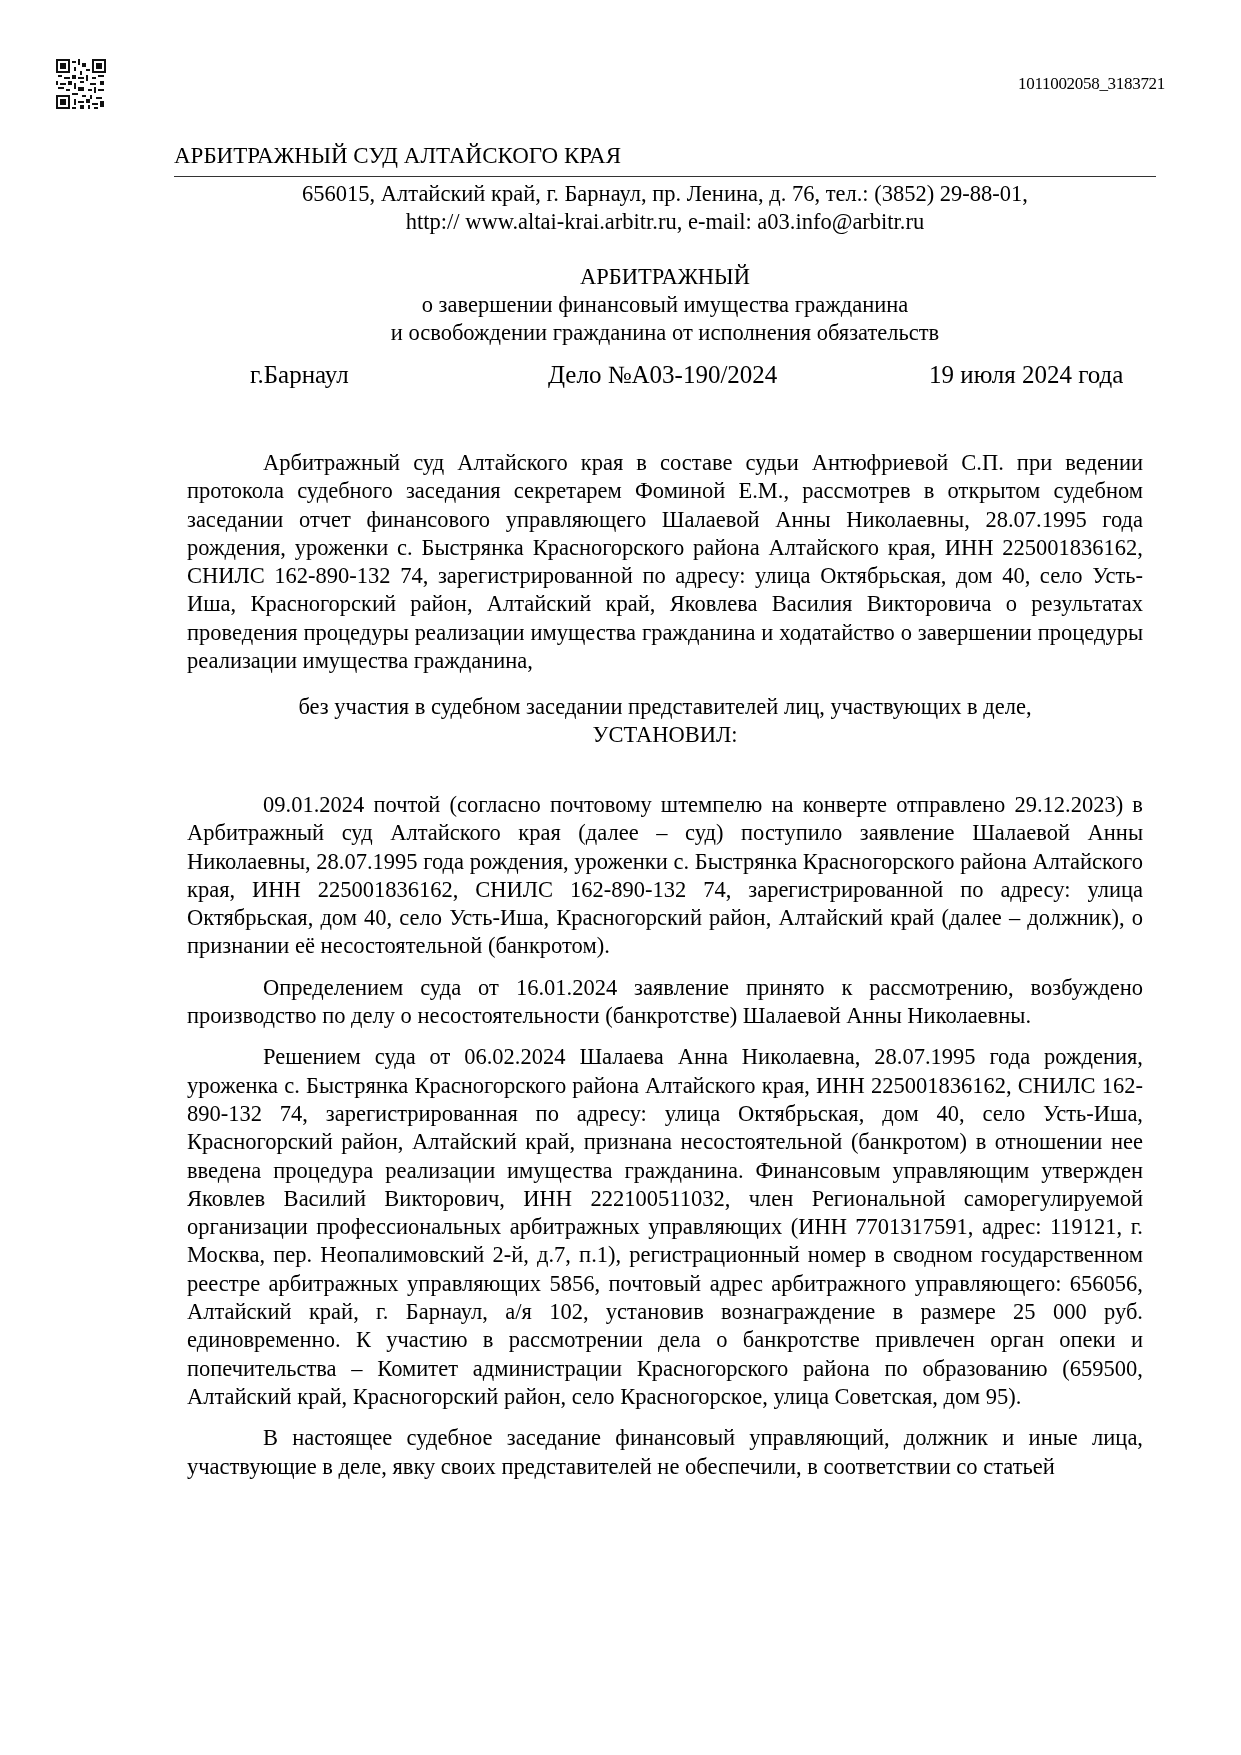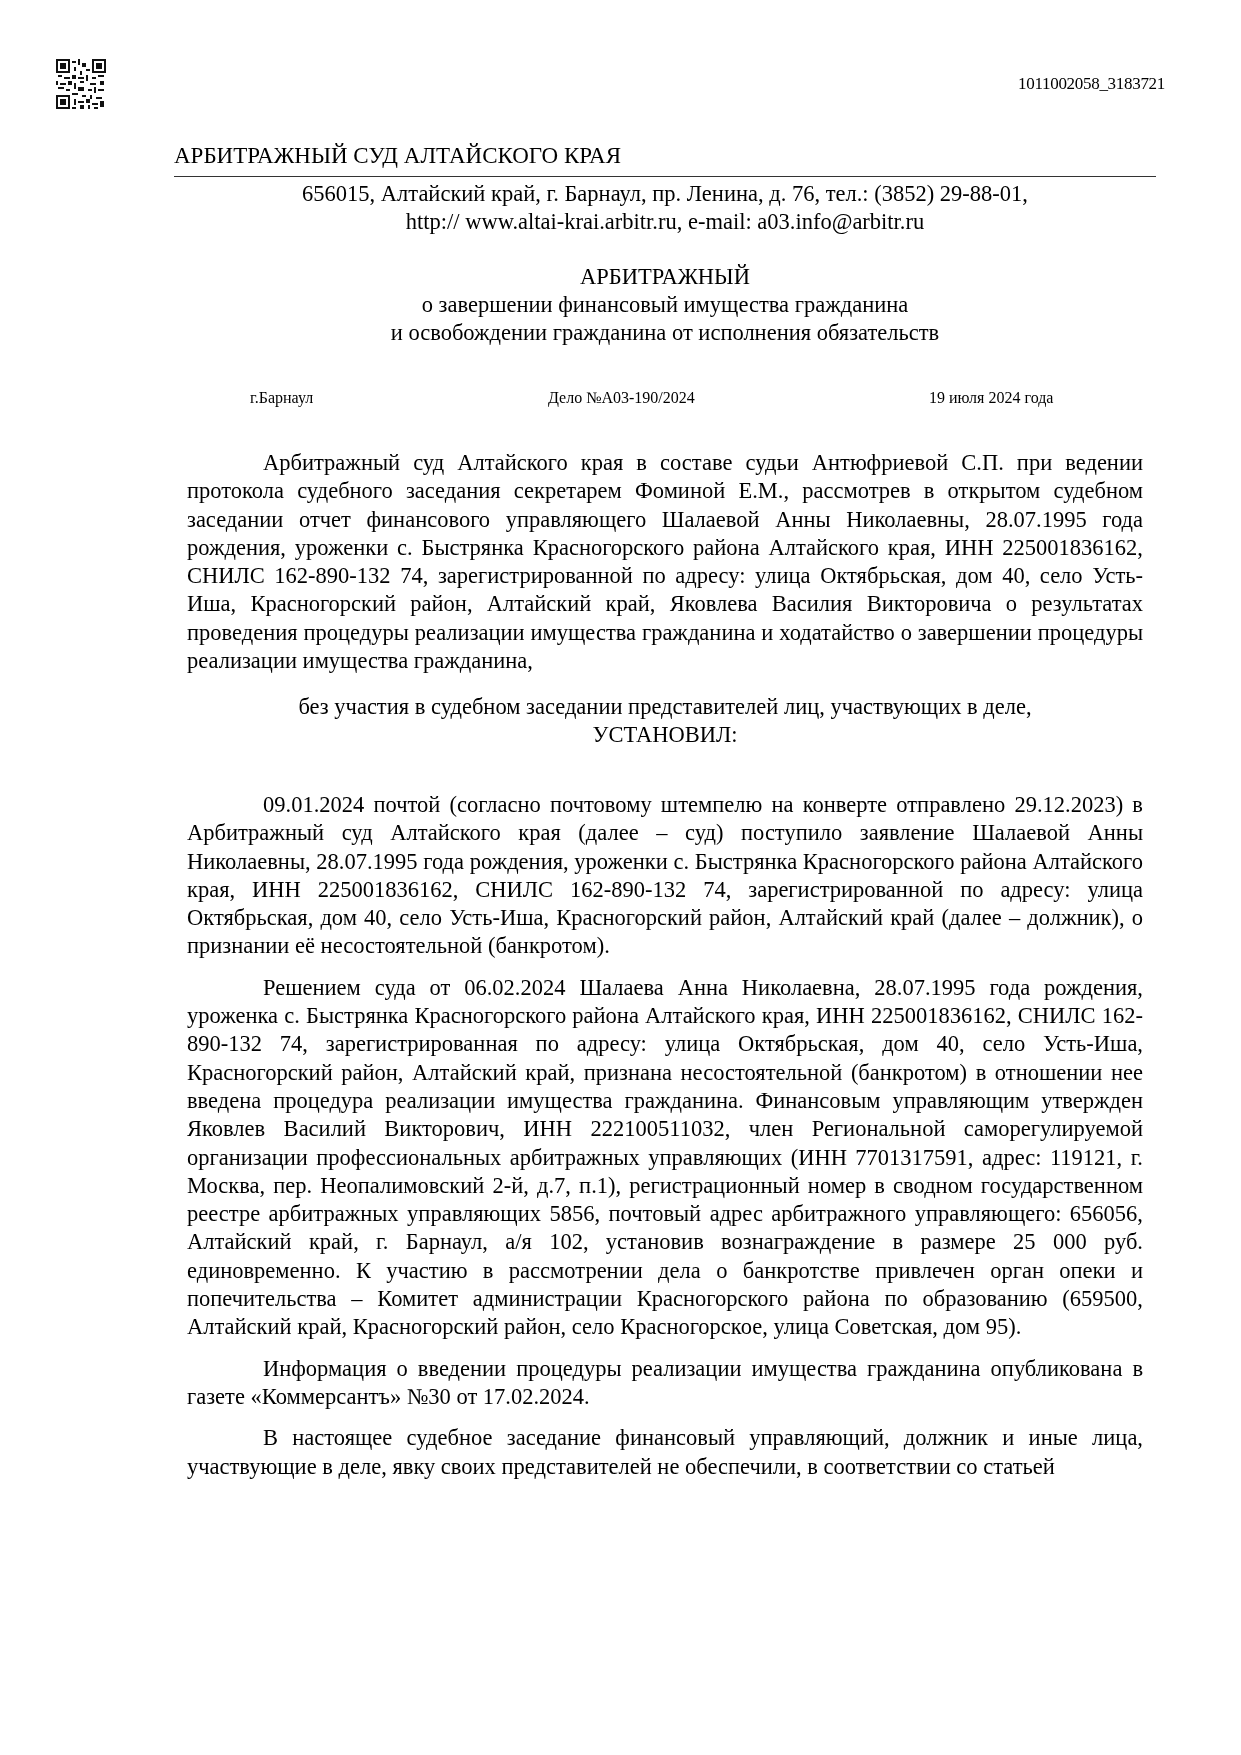--- a/index.html
+++ b/index.html
@@ -9,21 +9,21 @@
     .doc-id { position: absolute; right: 76px; top: 74px; font-size: 17px; letter-spacing: -0.3px; }
     .court-name { position: absolute; left: 174px; width: 982px; top: 143px; text-align: left; font-size: 23px; }
     .rule { position: absolute; left: 174px; width: 982px; top: 176px; height: 0; border-top: 1.5px solid #333; }
     .addr { position: absolute; left: 174px; width: 982px; text-align: center; font-size: 22.5px; }
     .addr1 { top: 181px; }
     .addr2 { top: 209px; }
     .title { position: absolute; left: 174px; width: 982px; text-align: center; font-size: 22.5px; }
     .t1 { top: 264px; }
     .t2 { top: 292px; }
     .t3 { top: 320px; }
-    .meta { position: absolute; top: 389px; font-size: 16px; text-align: right; }
+    .meta { position: absolute; top: 361px; font-size: 25px; text-align: right; }
     .meta-city { left: 250px; }
     .meta-case { left: 548px; }
     .meta-date { left: 929px; }
     .body-text { position: absolute; left: 174px; width: 982px; font-size: 22.5px; line-height: 28.3px; }
     .para { margin: 13px; text-align: justify; text-indent: 76px; }
     .p-intro { top: 436px; }
     .center-line { position: absolute; left: 174px; width: 982px; top: 694px; text-align: center; font-size: 22.5px; }
     .established { position: absolute; left: 174px; width: 982px; top: 722px; text-align: center; font-size: 22.5px; }
     .facts { top: 778px; }
   </style>
@@ -109,16 +109,16 @@
 
 <div class="body-text p-intro">
   <p class="para">Арбитражный суд Алтайского края в составе судьи Антюфриевой С.П. при ведении протокола судебного заседания секретарем Фоминой Е.М., рассмотрев в открытом судебном заседании отчет финансового управляющего Шалаевой Анны Николаевны, 28.07.1995 года рождения, уроженки с. Быстрянка Красногорского района Алтайского края, ИНН 225001836162, СНИЛС 162-890-132 74, зарегистрированной по адресу: улица Октябрьская, дом 40, село Усть-Иша, Красногорский район, Алтайский край, Яковлева Василия Викторовича о результатах проведения процедуры реализации имущества гражданина и ходатайство о завершении процедуры реализации имущества гражданина,</p>
 </div>
 <div class="center-line">без участия в судебном заседании представителей лиц, участвующих в деле,</div>
 
 <div class="established">УСТАНОВИЛ:</div>
 
 <div class="body-text facts">
   <p class="para">09.01.2024 почтой (согласно почтовому штемпелю на конверте отправлено 29.12.2023) в Арбитражный суд Алтайского края (далее – суд) поступило заявление Шалаевой Анны Николаевны, 28.07.1995 года рождения, уроженки с. Быстрянка Красногорского района Алтайского края, ИНН 225001836162, СНИЛС 162-890-132 74, зарегистрированной по адресу: улица Октябрьская, дом 40, село Усть-Иша, Красногорский район, Алтайский край (далее – должник), о признании её несостоятельной (банкротом).</p>
+  <p class="para">Определением суда от 16.01.2024 заявление принято к рассмотрению, возбуждено производство по делу о несостоятельности (банкротстве) Шалаевой Анны Николаевны.</p>
   <p class="para">Решением суда от 06.02.2024 Шалаева Анна Николаевна, 28.07.1995 года рождения, уроженка с. Быстрянка Красногорского района Алтайского края, ИНН 225001836162, СНИЛС 162-890-132 74, зарегистрированная по адресу: улица Октябрьская, дом 40, село Усть-Иша, Красногорский район, Алтайский край, признана несостоятельной (банкротом) в отношении нее введена процедура реализации имущества гражданина. Финансовым управляющим утвержден Яковлев Василий Викторович, ИНН 222100511032, член Региональной саморегулируемой организации профессиональных арбитражных управляющих (ИНН 7701317591, адрес: 119121, г. Москва, пер. Неопалимовский 2-й, д.7, п.1), регистрационный номер в сводном государственном реестре арбитражных управляющих 5856, почтовый адрес арбитражного управляющего: 656056, Алтайский край, г. Барнаул, а/я 102, установив вознаграждение в размере 25 000 руб. единовременно. К участию в рассмотрении дела о банкротстве привлечен орган опеки и попечительства – Комитет администрации Красногорского района по образованию (659500, Алтайский край, Красногорский район, село Красногорское, улица Советская, дом 95).</p>
-  <p class="para">Информация о введении процедуры реализации имущества гражданина опубликована в газете «Коммерсантъ» №30 от 17.02.2024.</p>
   <p class="para">В настоящее судебное заседание финансовый управляющий, должник и иные лица, участвующие в деле, явку своих представителей не обеспечили, в соответствии со статьей</p>
 </div>
 
 </body></html>

